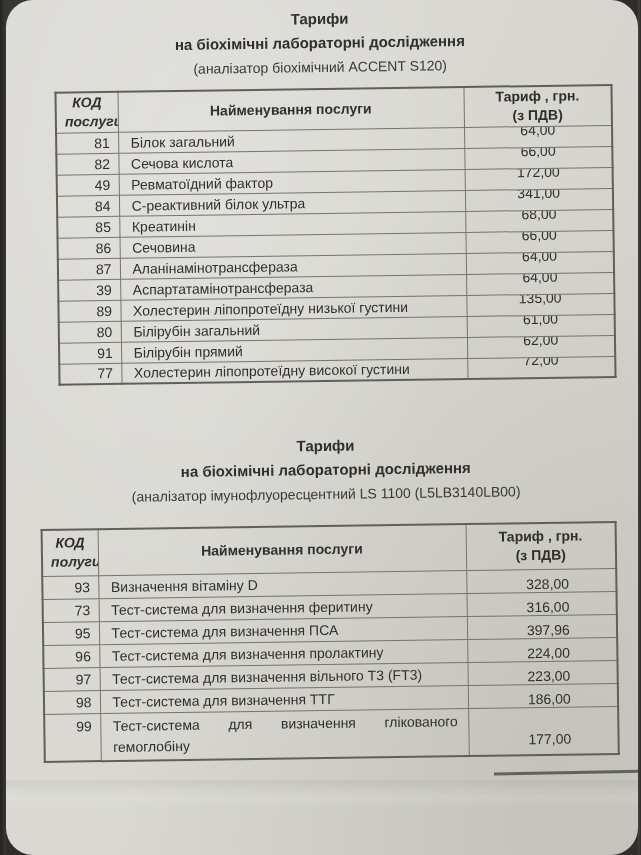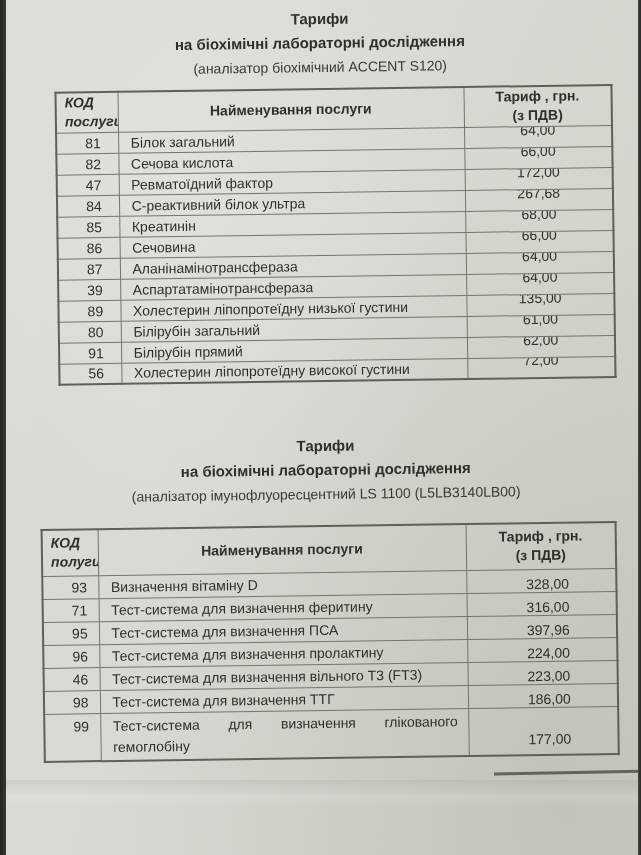--- a/index.html
+++ b/index.html
@@ -4,20 +4,21 @@
 <style>
   html,body{margin:0;padding:0;}
   body{
     width:641px;height:855px;position:relative;overflow:hidden;
     background:#2e2d2a;
     font-family:"Liberation Sans", sans-serif;
   }
   .photo{
     position:absolute;left:6px;right:3px;top:0;bottom:0;
     background:linear-gradient(115deg,#dcdbd6 0%,#d9d8d2 45%,#d3d2cb 80%,#cfceC7 100%);
+    border-radius:27px;
   }
   .photo .shade-a{
     position:absolute;inset:0;pointer-events:none;
     background:radial-gradient(ellipse at 30% 20%, rgba(255,255,255,0.18) 0%, rgba(255,255,255,0) 45%),
                radial-gradient(ellipse at 85% 90%, rgba(70,68,60,0.10) 0%, rgba(0,0,0,0) 55%);
   }
   .photo .fold{
     position:absolute;left:0;right:0;top:780px;height:30px;pointer-events:none;
     background:linear-gradient(180deg, rgba(110,108,100,0.10), rgba(255,255,255,0.10) 55%, rgba(0,0,0,0));
   }
@@ -38,23 +39,23 @@
   .tb2{top:437px;}
 
   table{
     position:absolute;border-collapse:collapse;table-layout:fixed;
     font-size:14px;color:#302f2c;
   }
   table, td, th{border:1px solid #75746c;}
   table{border-width:2px;border-color:#605f58;}
   th,td{padding:0 8px;overflow:hidden;}
   th{font-weight:bold;vertical-align:middle;}
-  .h-code{font-style:italic;text-align:left;line-height:1.35;}
+  .h-code{font-style:italic;text-align:center;line-height:1.35;}
   .h-name,.h-tariff{text-align:center;line-height:1.35;}
-  .c-code{text-align:left;padding-left:28px;}
+  .c-code{text-align:right;padding-left:28px;}
   .c-name{text-align:left;padding-left:12px;}
   .c-price{text-align:center;}
   .price-inner{display:inline-block;position:relative;}
   .t1{top:88px;left:52px;width:556px;}
   .t1 thead tr{height:40px;}
   .t1 tbody tr{height:21px;}
   .t1 .price-inner{top:-7px;}
   .t2{top:525px;left:32px;width:574px;}
   .t2 thead tr{height:46px;}
   .t2 tbody tr{height:23px;}
@@ -105,28 +106,28 @@
             <td class="c-code">81</td>
             <td class="c-name">Білок загальний</td>
             <td class="c-price"><span class="price-inner">64,00</span></td>
           </tr>
         <tr>
             <td class="c-code">82</td>
             <td class="c-name">Сечова кислота</td>
             <td class="c-price"><span class="price-inner">66,00</span></td>
           </tr>
         <tr>
-            <td class="c-code">47</td>
+            <td class="c-code">49</td>
             <td class="c-name">Ревматоїдний фактор</td>
             <td class="c-price"><span class="price-inner">172,00</span></td>
           </tr>
         <tr>
             <td class="c-code">84</td>
             <td class="c-name">С-реактивний білок ультра</td>
-            <td class="c-price"><span class="price-inner">267,68</span></td>
+            <td class="c-price"><span class="price-inner">341,00</span></td>
           </tr>
         <tr>
             <td class="c-code">85</td>
             <td class="c-name">Креатинін</td>
             <td class="c-price"><span class="price-inner">68,00</span></td>
           </tr>
         <tr>
             <td class="c-code">86</td>
             <td class="c-name">Сечовина</td>
             <td class="c-price"><span class="price-inner">66,00</span></td>
@@ -150,21 +151,21 @@
             <td class="c-code">80</td>
             <td class="c-name">Білірубін загальний</td>
             <td class="c-price"><span class="price-inner">61,00</span></td>
           </tr>
         <tr>
             <td class="c-code">91</td>
             <td class="c-name">Білірубін прямий</td>
             <td class="c-price"><span class="price-inner">62,00</span></td>
           </tr>
         <tr>
-            <td class="c-code">56</td>
+            <td class="c-code">77</td>
             <td class="c-name">Холестерин ліпопротеїдну високої густини</td>
             <td class="c-price"><span class="price-inner">72,00</span></td>
           </tr>
       </tbody>
     </table>
 
     <div class="title-block tb2">
       <div class="tl1">Тарифи</div>
       <div class="tl2">на біохімічні лабораторні дослідження</div>
       <div class="tl3">(аналізатор імунофлуоресцентний LS 1100 (L5LB3140LB00)</div>
@@ -189,36 +190,36 @@
           </th>
         </tr>
       </thead>
       <tbody>
         <tr>
             <td class="c-code">93</td>
             <td class="c-name">Визначення вітаміну D</td>
             <td class="c-price"><span class="price-inner">328,00</span></td>
           </tr>
         <tr>
-            <td class="c-code">71</td>
+            <td class="c-code">73</td>
             <td class="c-name">Тест-система для визначення феритину</td>
             <td class="c-price"><span class="price-inner">316,00</span></td>
           </tr>
         <tr>
             <td class="c-code">95</td>
             <td class="c-name">Тест-система для визначення ПСА</td>
             <td class="c-price"><span class="price-inner">397,96</span></td>
           </tr>
         <tr>
             <td class="c-code">96</td>
             <td class="c-name">Тест-система для визначення пролактину</td>
             <td class="c-price"><span class="price-inner">224,00</span></td>
           </tr>
         <tr>
-            <td class="c-code">46</td>
+            <td class="c-code">97</td>
             <td class="c-name">Тест-система для визначення вільного Т3 (FT3)</td>
             <td class="c-price"><span class="price-inner">223,00</span></td>
           </tr>
         <tr>
             <td class="c-code">98</td>
             <td class="c-name">Тест-система для визначення ТТГ</td>
             <td class="c-price"><span class="price-inner">186,00</span></td>
           </tr>
         <tr class="tall">
             <td class="c-code" style="vertical-align:top;padding-top:4px;margin-left:12px;">99</td>

